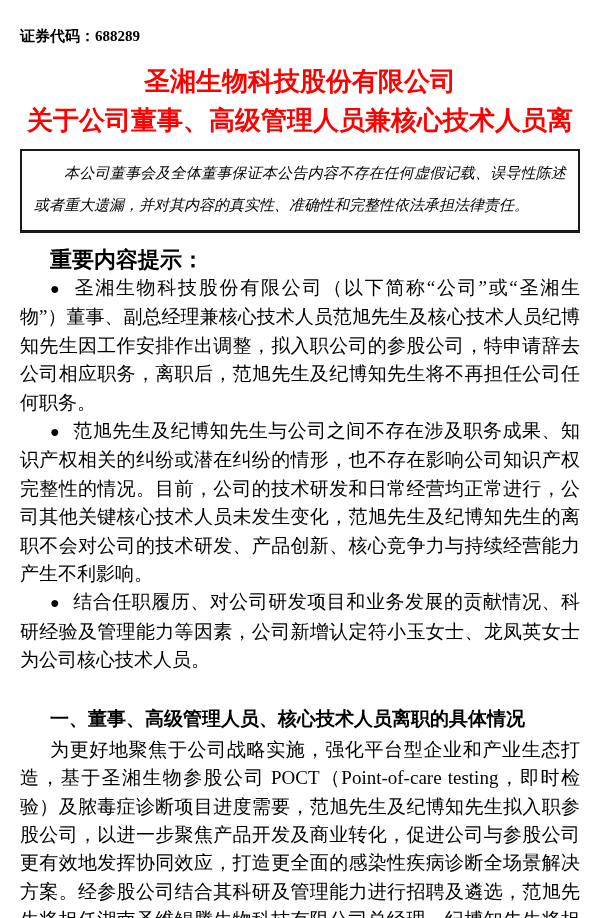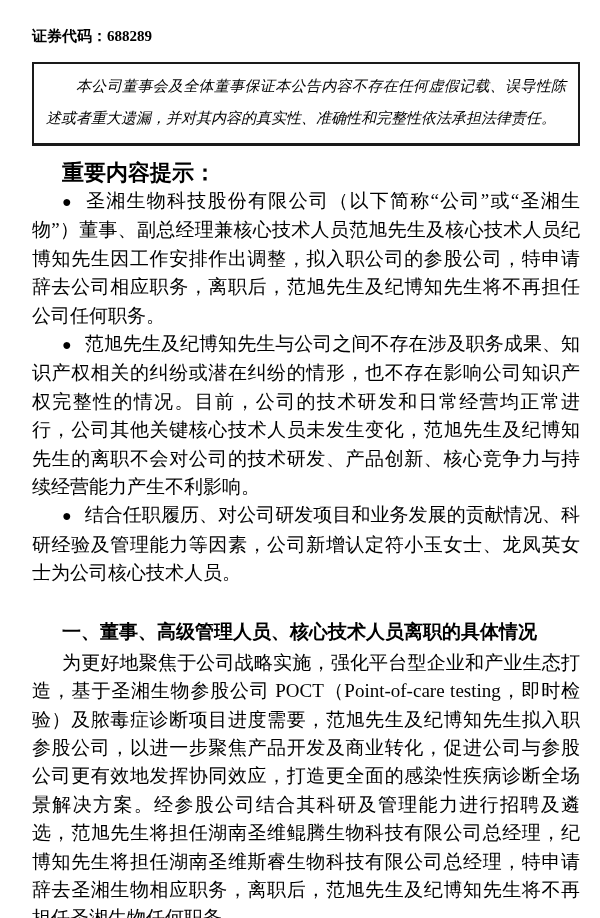--- a/index.html
+++ b/index.html
@@ -11,21 +11,21 @@
     width: 600px;
     height: 918px;
     overflow: hidden;
     color: #000000;
     font-family: "Liberation Serif", serif;
   }
   .page {
     box-sizing: border-box;
     width: 600px;
     height: 788px;
-    padding: 26px 20px 0 32px;
+    padding: 26px 20px 0 20px;
   }
   
   .doc-header {
     display: flex;
     justify-content: space-between;
     align-items: baseline;
     font-family: "Liberation Serif", serif;
     font-weight: bold;
     font-size: 15px;
     line-height: 20px;
@@ -85,20 +85,22 @@
 </head>
 <body>
 
 <div class="page">
 
   <div class="doc-header">
     <span>证券代码：688289</span>
   </div>
 
   <div class="doc-title">
+    <div>圣湘生物科技股份有限公司</div>
+    <div>关于公司董事、高级管理人员兼核心技术人员离</div>
   </div>
 
   <div class="disclaimer-box">
     <span>本公司董事会及全体董事保证本公告内容不存在任何虚假记载、误导性陈述或者重大遗漏，并对其内容的真实性、准确性和完整性依法承担法律责任。</span>
   </div>
 
   <div class="notice-heading">重要内容提示：</div>
 
   <p class="body-para">
     <span class="bullet">●</span><span>圣湘生物科技股份有限公司（以下简称“公司”或“圣湘生物”）董事、副总经理兼核心技术人员范旭先生及核心技术人员纪博知先生因工作安排作出调整，拟入职公司的参股公司，特申请辞去公司相应职务，离职后，范旭先生及纪博知先生将不再担任公司任何职务。</span>

